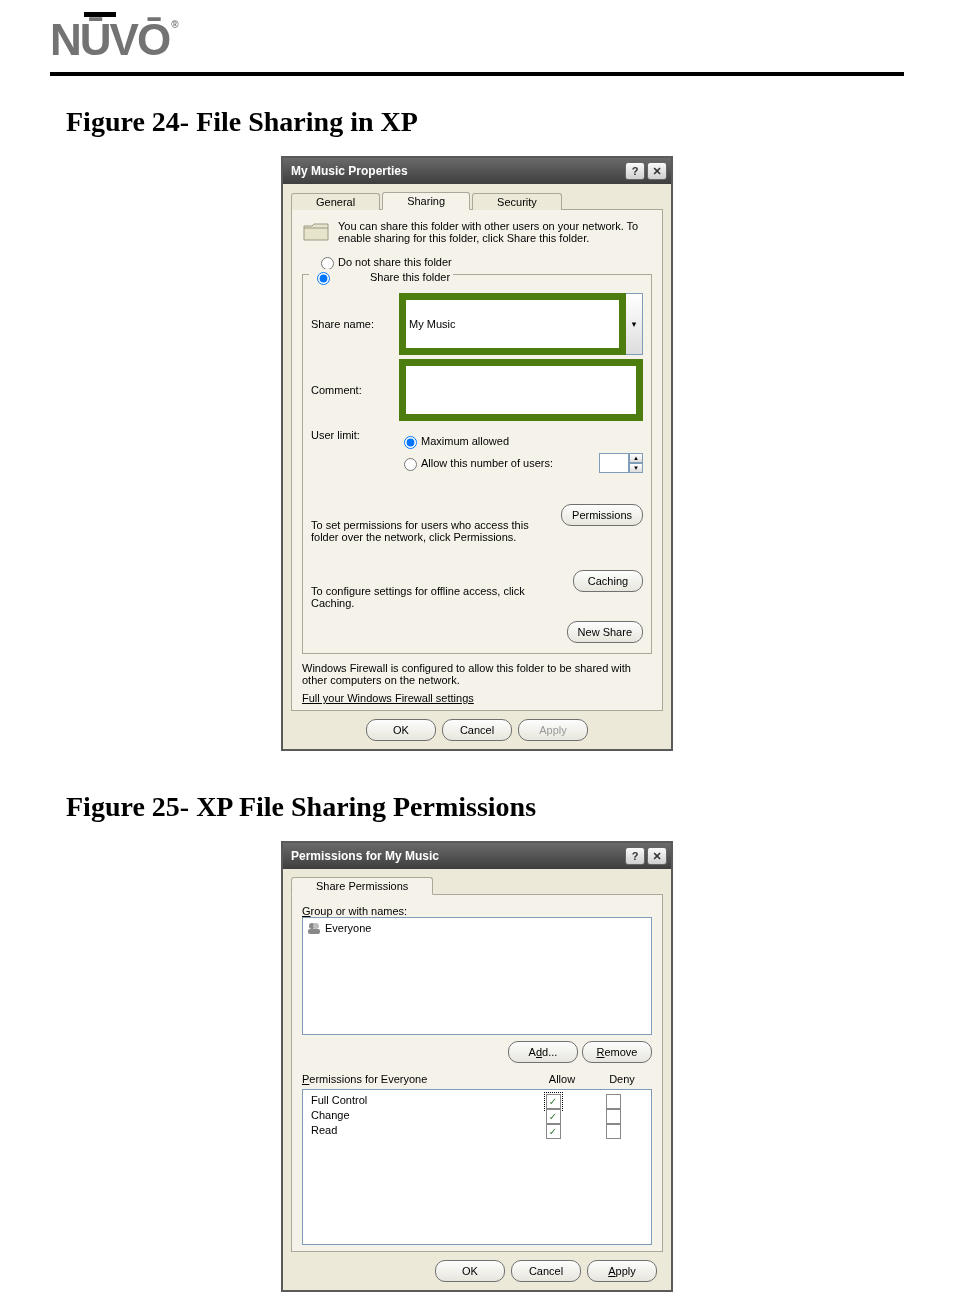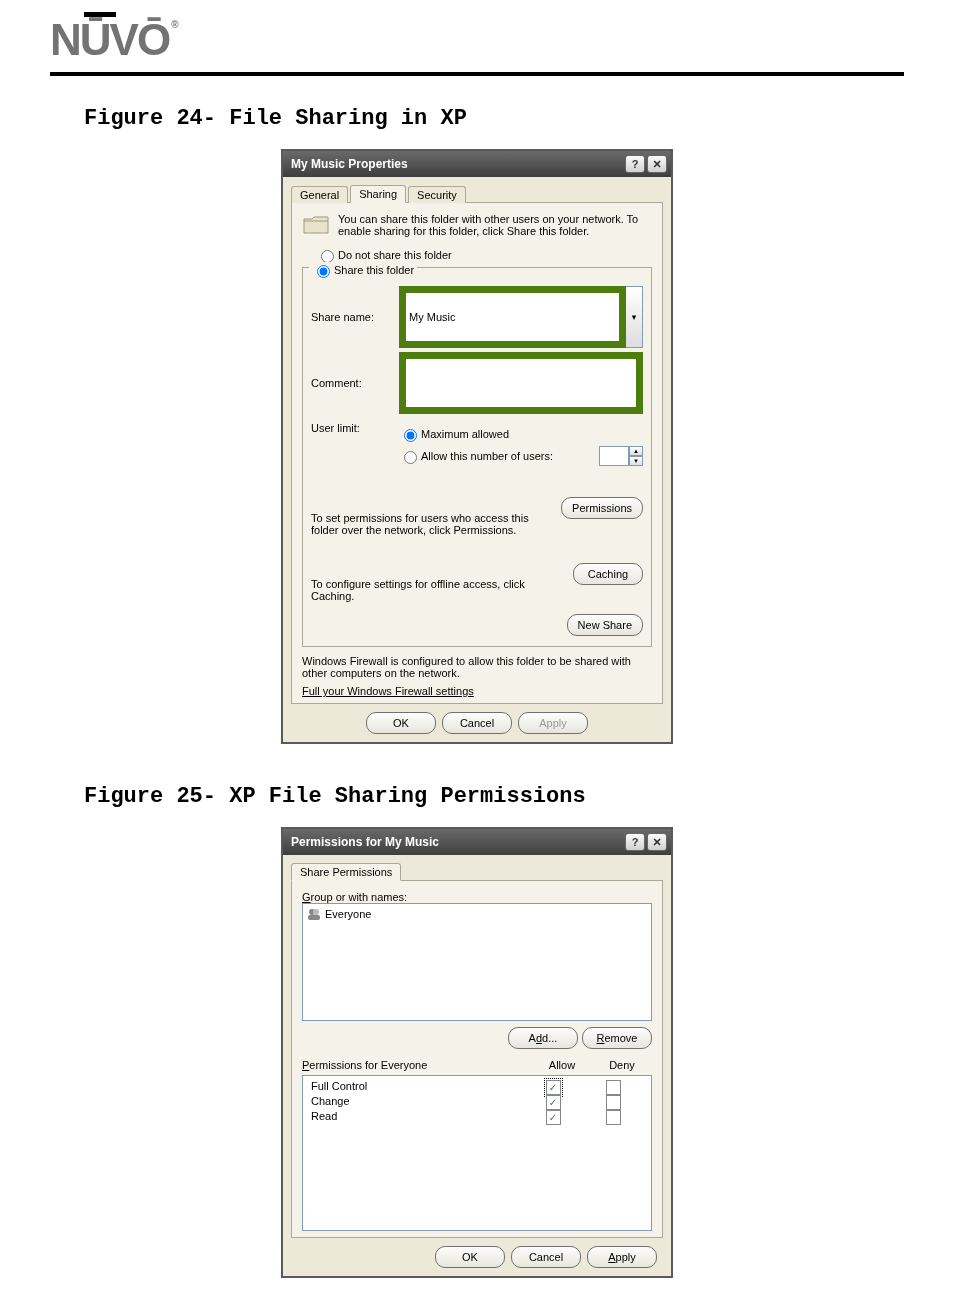--- a/index.html
+++ b/index.html
@@ -41,24 +41,24 @@
     position: relative;
     top: 2px;
     left: 2px;
   }
   hr.topbar {
     border: none;
     border-top: 4px solid #000;
     margin: 10px 0 30px 0;
   }
   .caption {
-    font-family: Liberation Mono, monospace;
-    font-size: 22px;
+    font-family: Liberation Serif, serif;
+    font-size: 28px;
     font-weight: bold;
-    margin-left: 34px;
+    margin-left: 16px;
     margin-bottom: 18px;
   }
   .dialog-wrap {
     display: flex;
     justify-content: center;
     margin-bottom: 40px;
   }
   .dialog {
     width: 388px;
     background: #ece9d8;
@@ -93,21 +93,21 @@
   }
   .tabs {
     padding: 8px 8px 0 8px;
   }
   .tabrow {
     display: flex;
     border-bottom: 1px solid #aca899;
     position: relative;
   }
   .tab {
-    padding: 2px 8px;
+    padding: 2px 24px;
     border: 1px solid #aca899;
     border-bottom: none;
     background: #ece9d8;
     border-top-left-radius: 3px;
     border-top-right-radius: 3px;
     margin-right: 2px;
     position: relative;
     top: 1px;
   }
   .tab.active {
@@ -322,21 +322,21 @@
                 <path d="M2 6 L10 6 L12 4 L26 4 L26 20 L2 20 Z" fill="#e8e4c9" stroke="#998" stroke-width="1"></path>
                 <path d="M2 8 L26 8" stroke="#998"></path>
               </svg>
             <div>You can share this folder with other users on your network.  To enable sharing for this folder, click Share this folder.</div>
           </div>
           <div class="radio-row indent">
             <input type="radio" style="">
               <span>Do not share this folder</span>
           </div>
           <div class="group">
-            <div class="radio-row" style="position:absolute;top:-10px;left:6px;background:#f5f3e9;padding:0 3px;">
+            <div class="radio-row" style="position:absolute;top:-10px;left:6px;background:#f5f3e9;padding:0 3px;gap:36px;">
               <input type="radio" checked="" style="">
                 <span>Share this folder</span>
             </div>
             <div style="height:6px"></div>
             <div class="field-row">
               <span class="field-label">Share name:</span>
               <div class="combo" style="flex:1">
                 <input class="text-input" value="My Music" style="">
                 <div class="combo-btn">▾</div>
               </div>

